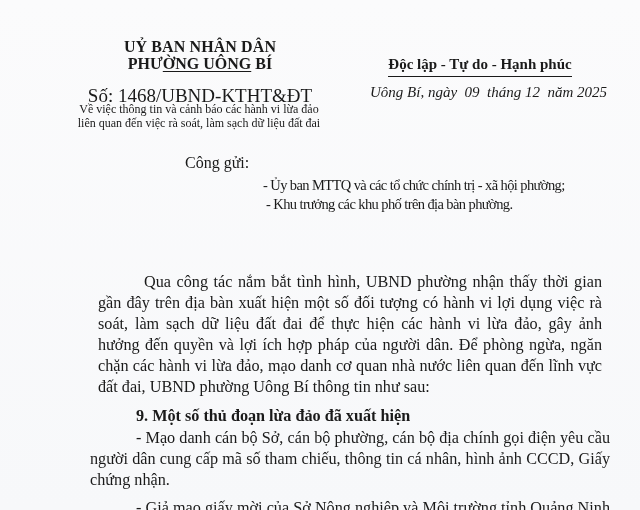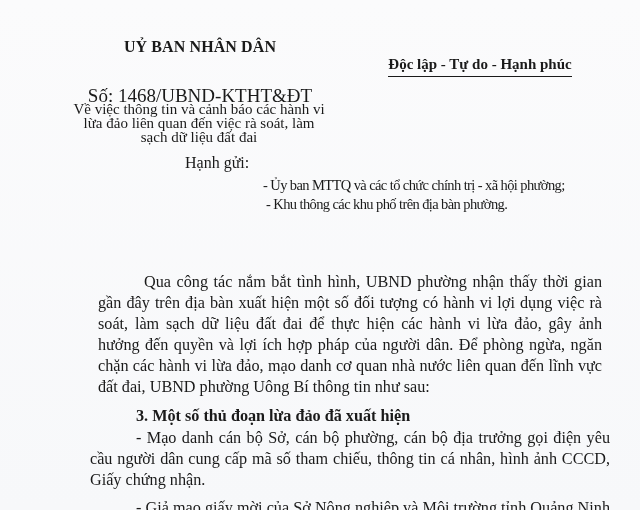--- a/index.html
+++ b/index.html
@@ -40,21 +40,21 @@
     .org2 .ul { text-decoration: underline; text-underline-offset: 2px; text-decoration-thickness: 1px; }
 
     .docno {
       left: 60px; top: 85px; width: 280px;
       text-align: center;
       font-size: 19px;
     }
     .subject {
       left: 70px; top: 102px; width: 258px;
       text-align: center;
-      font-size: 15px;
+      font-size: 12px;
       line-height: 14px;
     }
 
     
     .nation {
       left: 320px; top: 38px; width: 320px;
       text-align: center;
       font-weight: bold;
       font-size: 16px;
     }
@@ -107,33 +107,37 @@
     }
     .para2 { text-indent: 46px; margin: 1px 0 0 0; }
     .para3 { text-indent: 46px; margin: 7px 0 0 0; }
   </style>
 </head>
 <body>
 
 <div class="page">
 
   <div class="abs org1">UỶ BAN NHÂN DÂN</div>
+  <div class="abs org2">
+    <span>PHƯ</span><span class="ul">ỜNG UÔNG</span><span> BÍ</span>
+  </div>
   <div class="abs docno">Số: 1468/UBND-KTHT&amp;ĐT</div>
   <div class="abs subject">Về việc thông tin và cảnh báo các hành vi lừa đảo liên quan đến việc rà soát, làm sạch dữ liệu đất đai</div>
 
   <div class="abs motto">
     <span>Độc lập - Tự do - Hạnh phúc</span>
   </div>
+  <div class="abs dateline">Uông Bí, ngày  09  tháng 12  năm 2025</div>
 
-  <div class="abs greeting">Hạnh gửi:</div>
+  <div class="abs greeting">Công gửi:</div>
   <div class="abs recipients">
     <div>- Ủy ban MTTQ và các tổ chức chính trị - xã hội phường;</div>
-    <div class="r4">- Khu thông các khu phố trên địa bàn phường.</div>
+    <div class="r4">- Khu trưởng các khu phố trên địa bàn phường.</div>
   </div>
 
   <div class="abs body-text">
     <p class="para">Qua công tác nắm bắt tình hình, UBND phường nhận thấy thời gian gần đây trên địa bàn xuất hiện một số đối tượng có hành vi lợi dụng việc rà soát, làm sạch dữ liệu đất đai để thực hiện các hành vi lừa đảo, gây ảnh hưởng đến quyền và lợi ích hợp pháp của người dân. Để phòng ngừa, ngăn chặn các hành vi lừa đảo, mạo danh cơ quan nhà nước liên quan đến lĩnh vực đất đai, UBND phường Uông Bí thông tin như sau:</p>
-    <p class="heading">3. Một số thủ đoạn lừa đảo đã xuất hiện</p>
-    <p class="para2">- Mạo danh cán bộ Sở, cán bộ phường, cán bộ địa trưởng gọi điện yêu cầu người dân cung cấp mã số tham chiếu, thông tin cá nhân, hình ảnh CCCD, Giấy chứng nhận.</p>
+    <p class="heading">9. Một số thủ đoạn lừa đảo đã xuất hiện</p>
+    <p class="para2">- Mạo danh cán bộ Sở, cán bộ phường, cán bộ địa chính gọi điện yêu cầu người dân cung cấp mã số tham chiếu, thông tin cá nhân, hình ảnh CCCD, Giấy chứng nhận.</p>
     <p class="para3">- Giả mạo giấy mời của Sở Nông nghiệp và Môi trường tỉnh Quảng Ninh gửi đến các cá nhân, tài khoản Zalo, đường link đăng nhập “xác thực dữ liệu đất đai”, mã số tham chiếu để chiếm đoạt thông tin.</p>
   </div>
 
 </div>
 
 </body></html>

